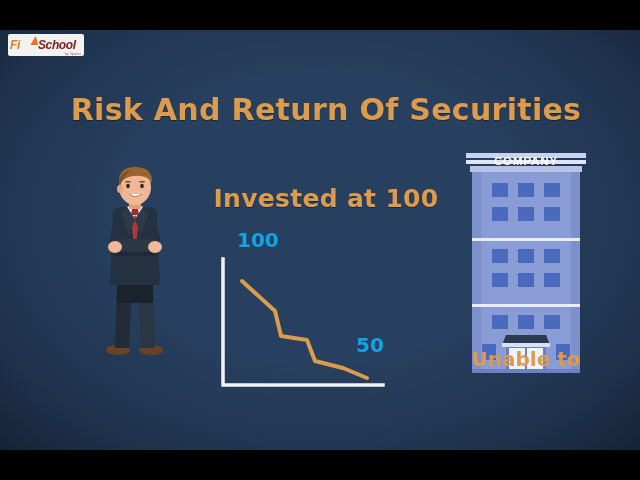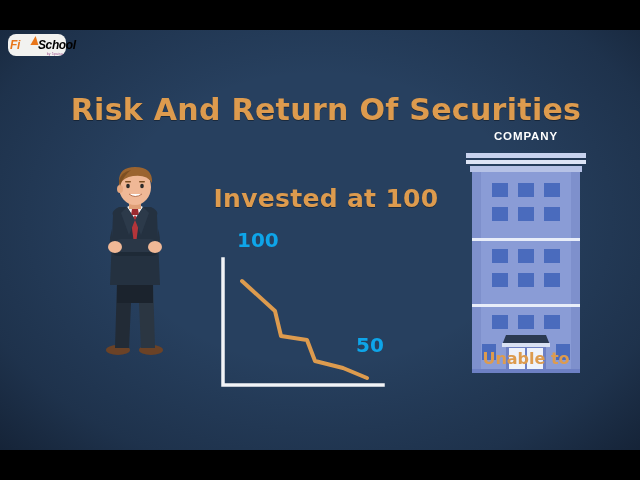--- a/index.html
+++ b/index.html
@@ -13,29 +13,29 @@
   #bar-bottom{bottom:0;height:30px;}
 
   
   #scene{position:absolute;left:0;top:30px;width:640px;height:420px;
          background:#27405f;overflow:hidden;}
   #vignette{position:absolute;inset:0;pointer-events:none;
     background:radial-gradient(ellipse 78% 86% at 50% 45%,
        rgba(0,0,0,0) 40%, rgba(10,18,32,.30) 72%, rgba(8,14,26,.72) 100%);}
 
   
-  #logo{position:absolute;left:8px;top:34px;width:58px;height:22px;
-        background:#f2f2f0;border-radius:8px;z-index:20;
+  #logo{position:absolute;left:8px;top:34px;width:76px;height:22px;
+        background:#f2f2f0;border-radius:2px;z-index:20;
         display:flex;align-items:center;justify-content:center;}
   #logo-inner{position:relative;width:78px;height:20px;}
   .logo-fin{position:absolute;left:2px;top:3px;font-size:12px;font-weight:bold;
             font-style:italic;font-family:"Liberation Sans",sans-serif;color:#e8761b;
             letter-spacing:-.4px;}
   .logo-school{position:absolute;left:30px;top:3px;font-size:12px;font-weight:bold;
-            font-style:italic;font-family:"Liberation Sans",sans-serif;color:#000000;
+            font-style:italic;font-family:"Liberation Sans",sans-serif;color:#7f1d1d;
             letter-spacing:-.4px;}
   .logo-by{position:absolute;right:3px;bottom:-1px;font-size:3.4px;color:#9b4a8a;
            font-family:"Liberation Sans",sans-serif;letter-spacing:.2px;}
   .logo-tick{position:absolute;left:23px;top:1px;width:0;height:0;
              border-left:4px solid transparent;border-right:4px solid transparent;
              border-bottom:9px solid #e8761b;transform:skewX(-8deg);}
 
   
   .hl{position:absolute;z-index:15;color:#dd9b4e;font-weight:bold;
       font-family:"DejaVu Sans",sans-serif;text-align:center;
@@ -49,25 +49,25 @@
   .axis-lbl{position:absolute;color:#0ea5e9;font-weight:bold;font-size:20px;
             font-family:"DejaVu Sans",sans-serif;}
   #lbl-100{left:22px;top:3px;}
   #lbl-50{left:141px;top:108px;text-align:right;}
 
   
   #man{position:absolute;left:85px;top:133px;width:100px;height:195px;z-index:14;}
 
   
   #building{position:absolute;left:462px;top:105px;width:128px;height:250px;z-index:14;}
-  #company-label{position:absolute;left:462px;top:100px;width:128px;text-align:center;
+  #company-label{position:absolute;left:462px;top:125px;width:128px;text-align:center;
      color:#fff;font-weight:bold;font-size:11.5px;letter-spacing:.9px;z-index:16;
      font-family:"Liberation Sans",sans-serif;}
   #caption{position:absolute;left:448px;top:320px;width:156px;text-align:center;
-     color:#dd9b4e;font-weight:bold;font-size:16px;line-height:18px;z-index:16;
+     color:#dd9b4e;font-weight:bold;font-size:20px;line-height:18px;z-index:16;
      font-family:"DejaVu Sans",sans-serif;}
 </style>
 </head>
 <body>
 
 <div id="stage">
 
   <div id="bar-top" class="bar"></div>
 
   <div id="scene">

